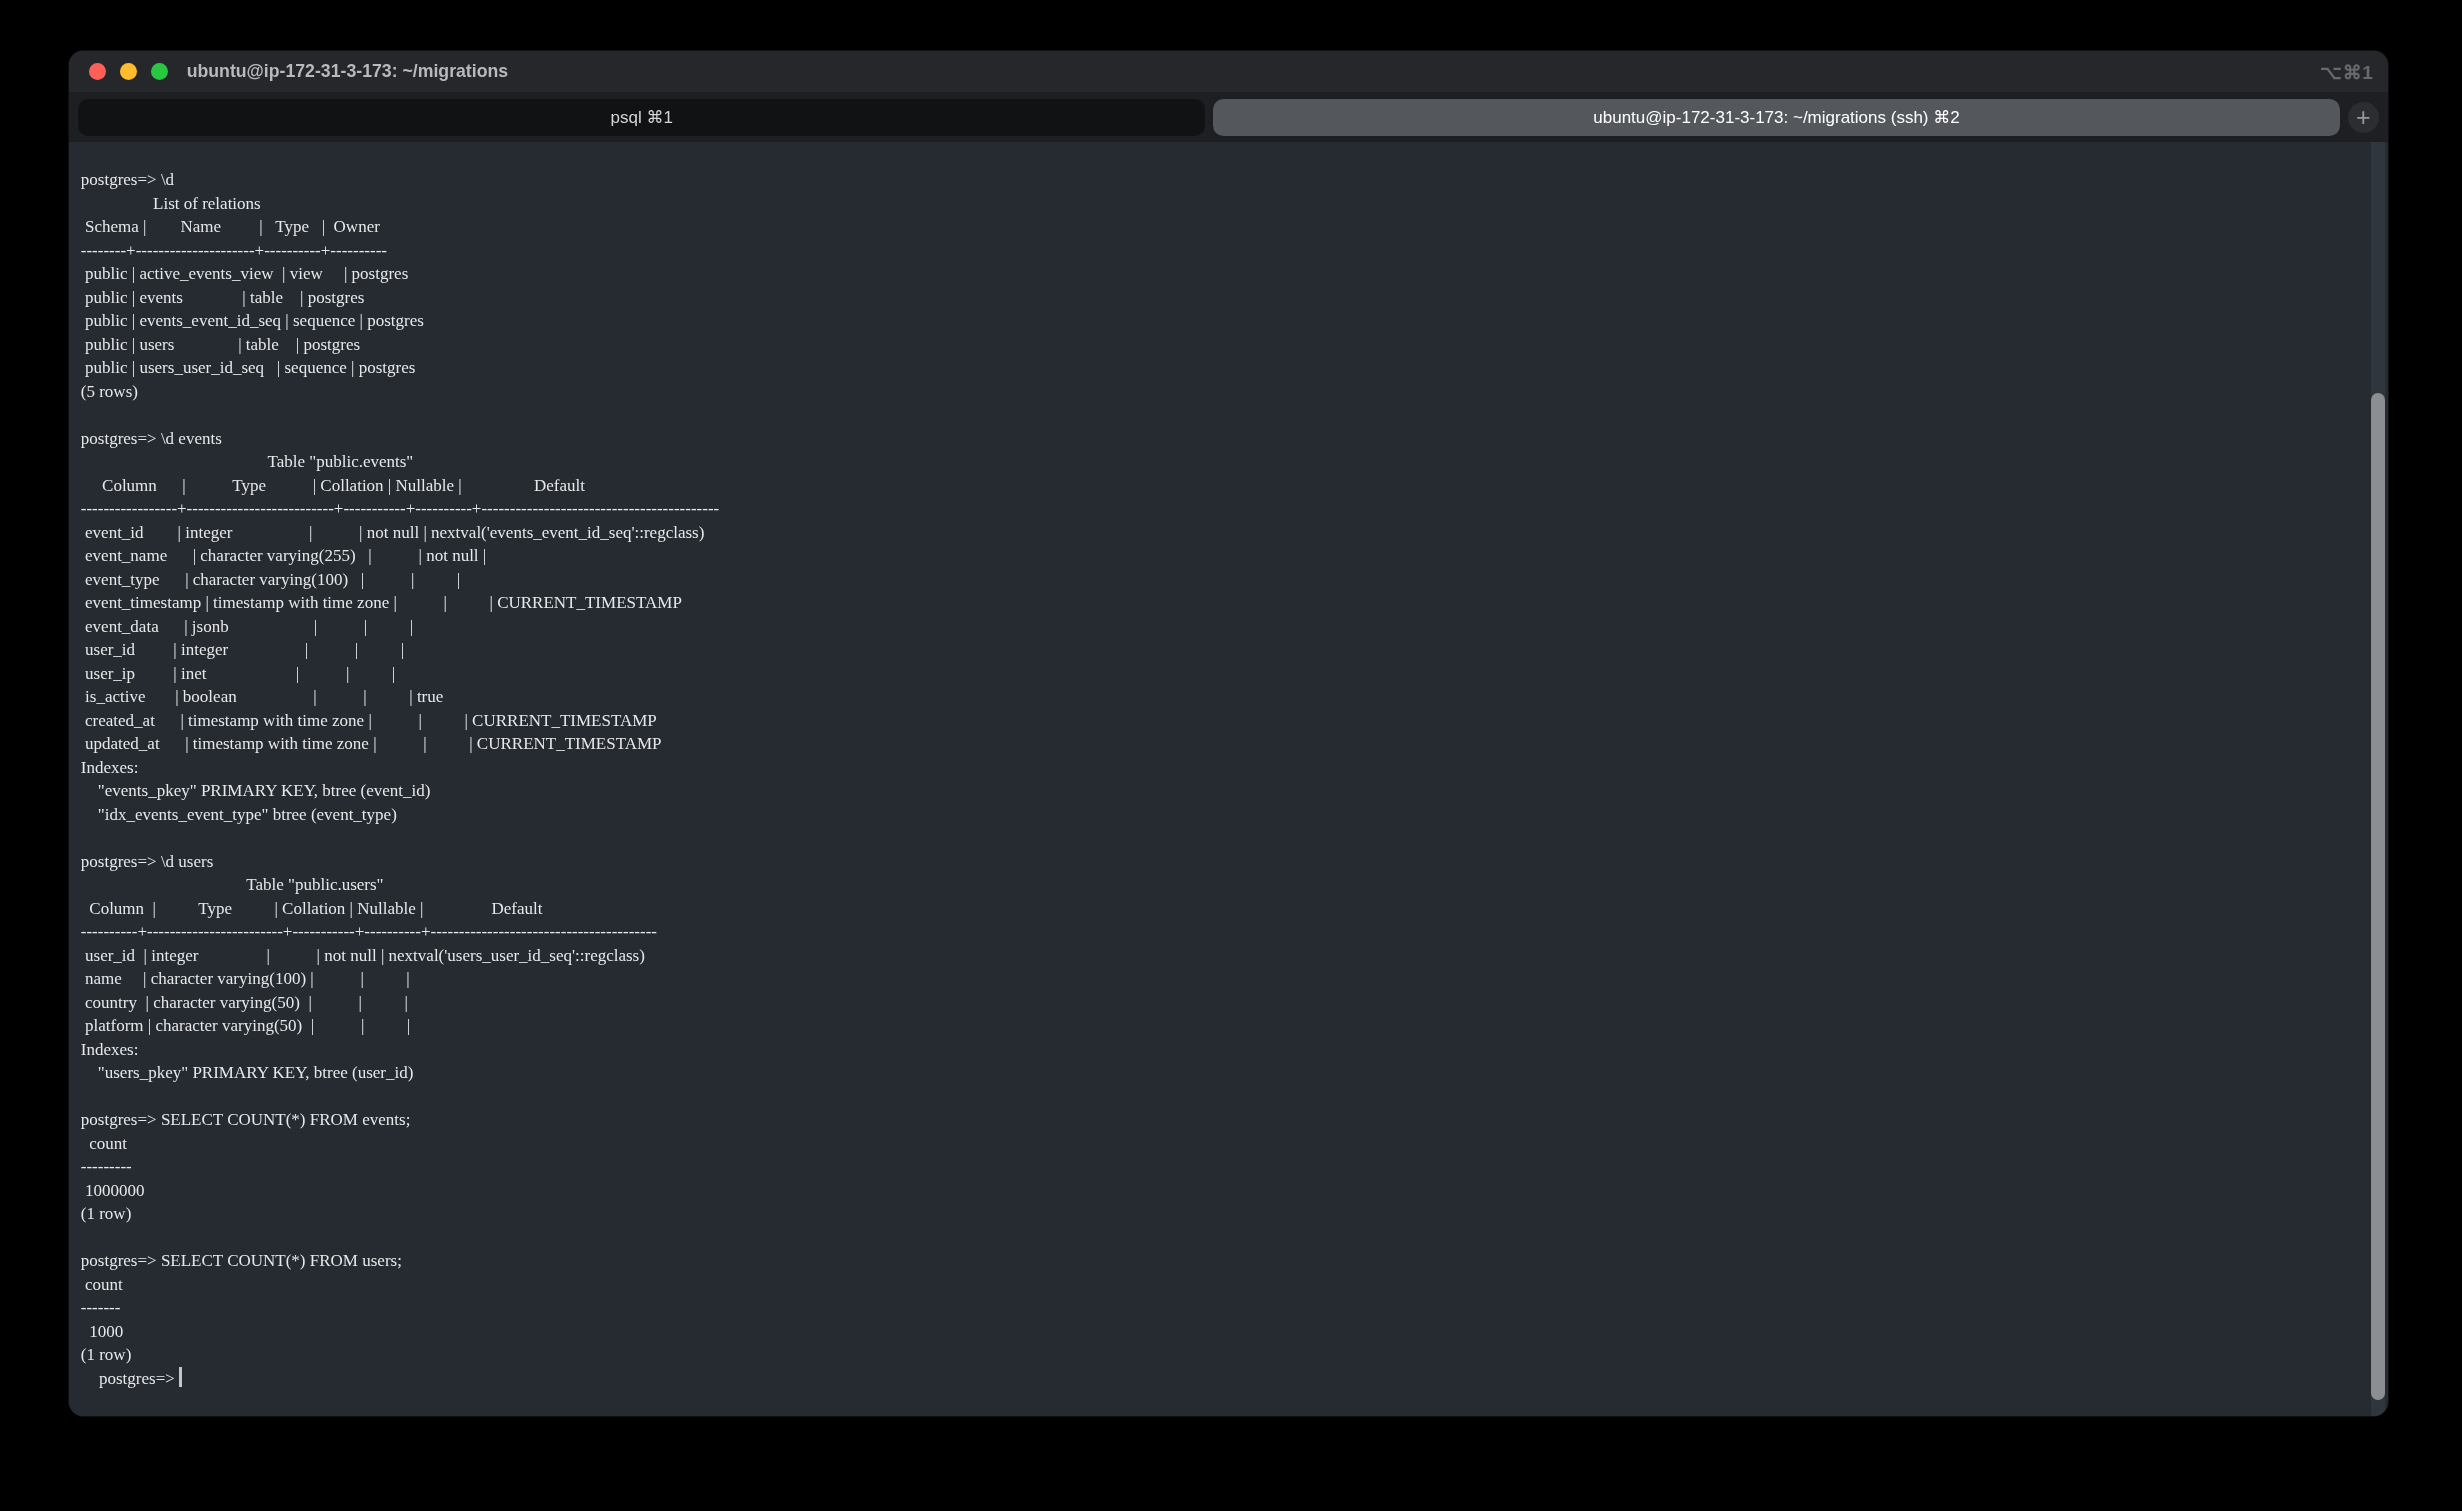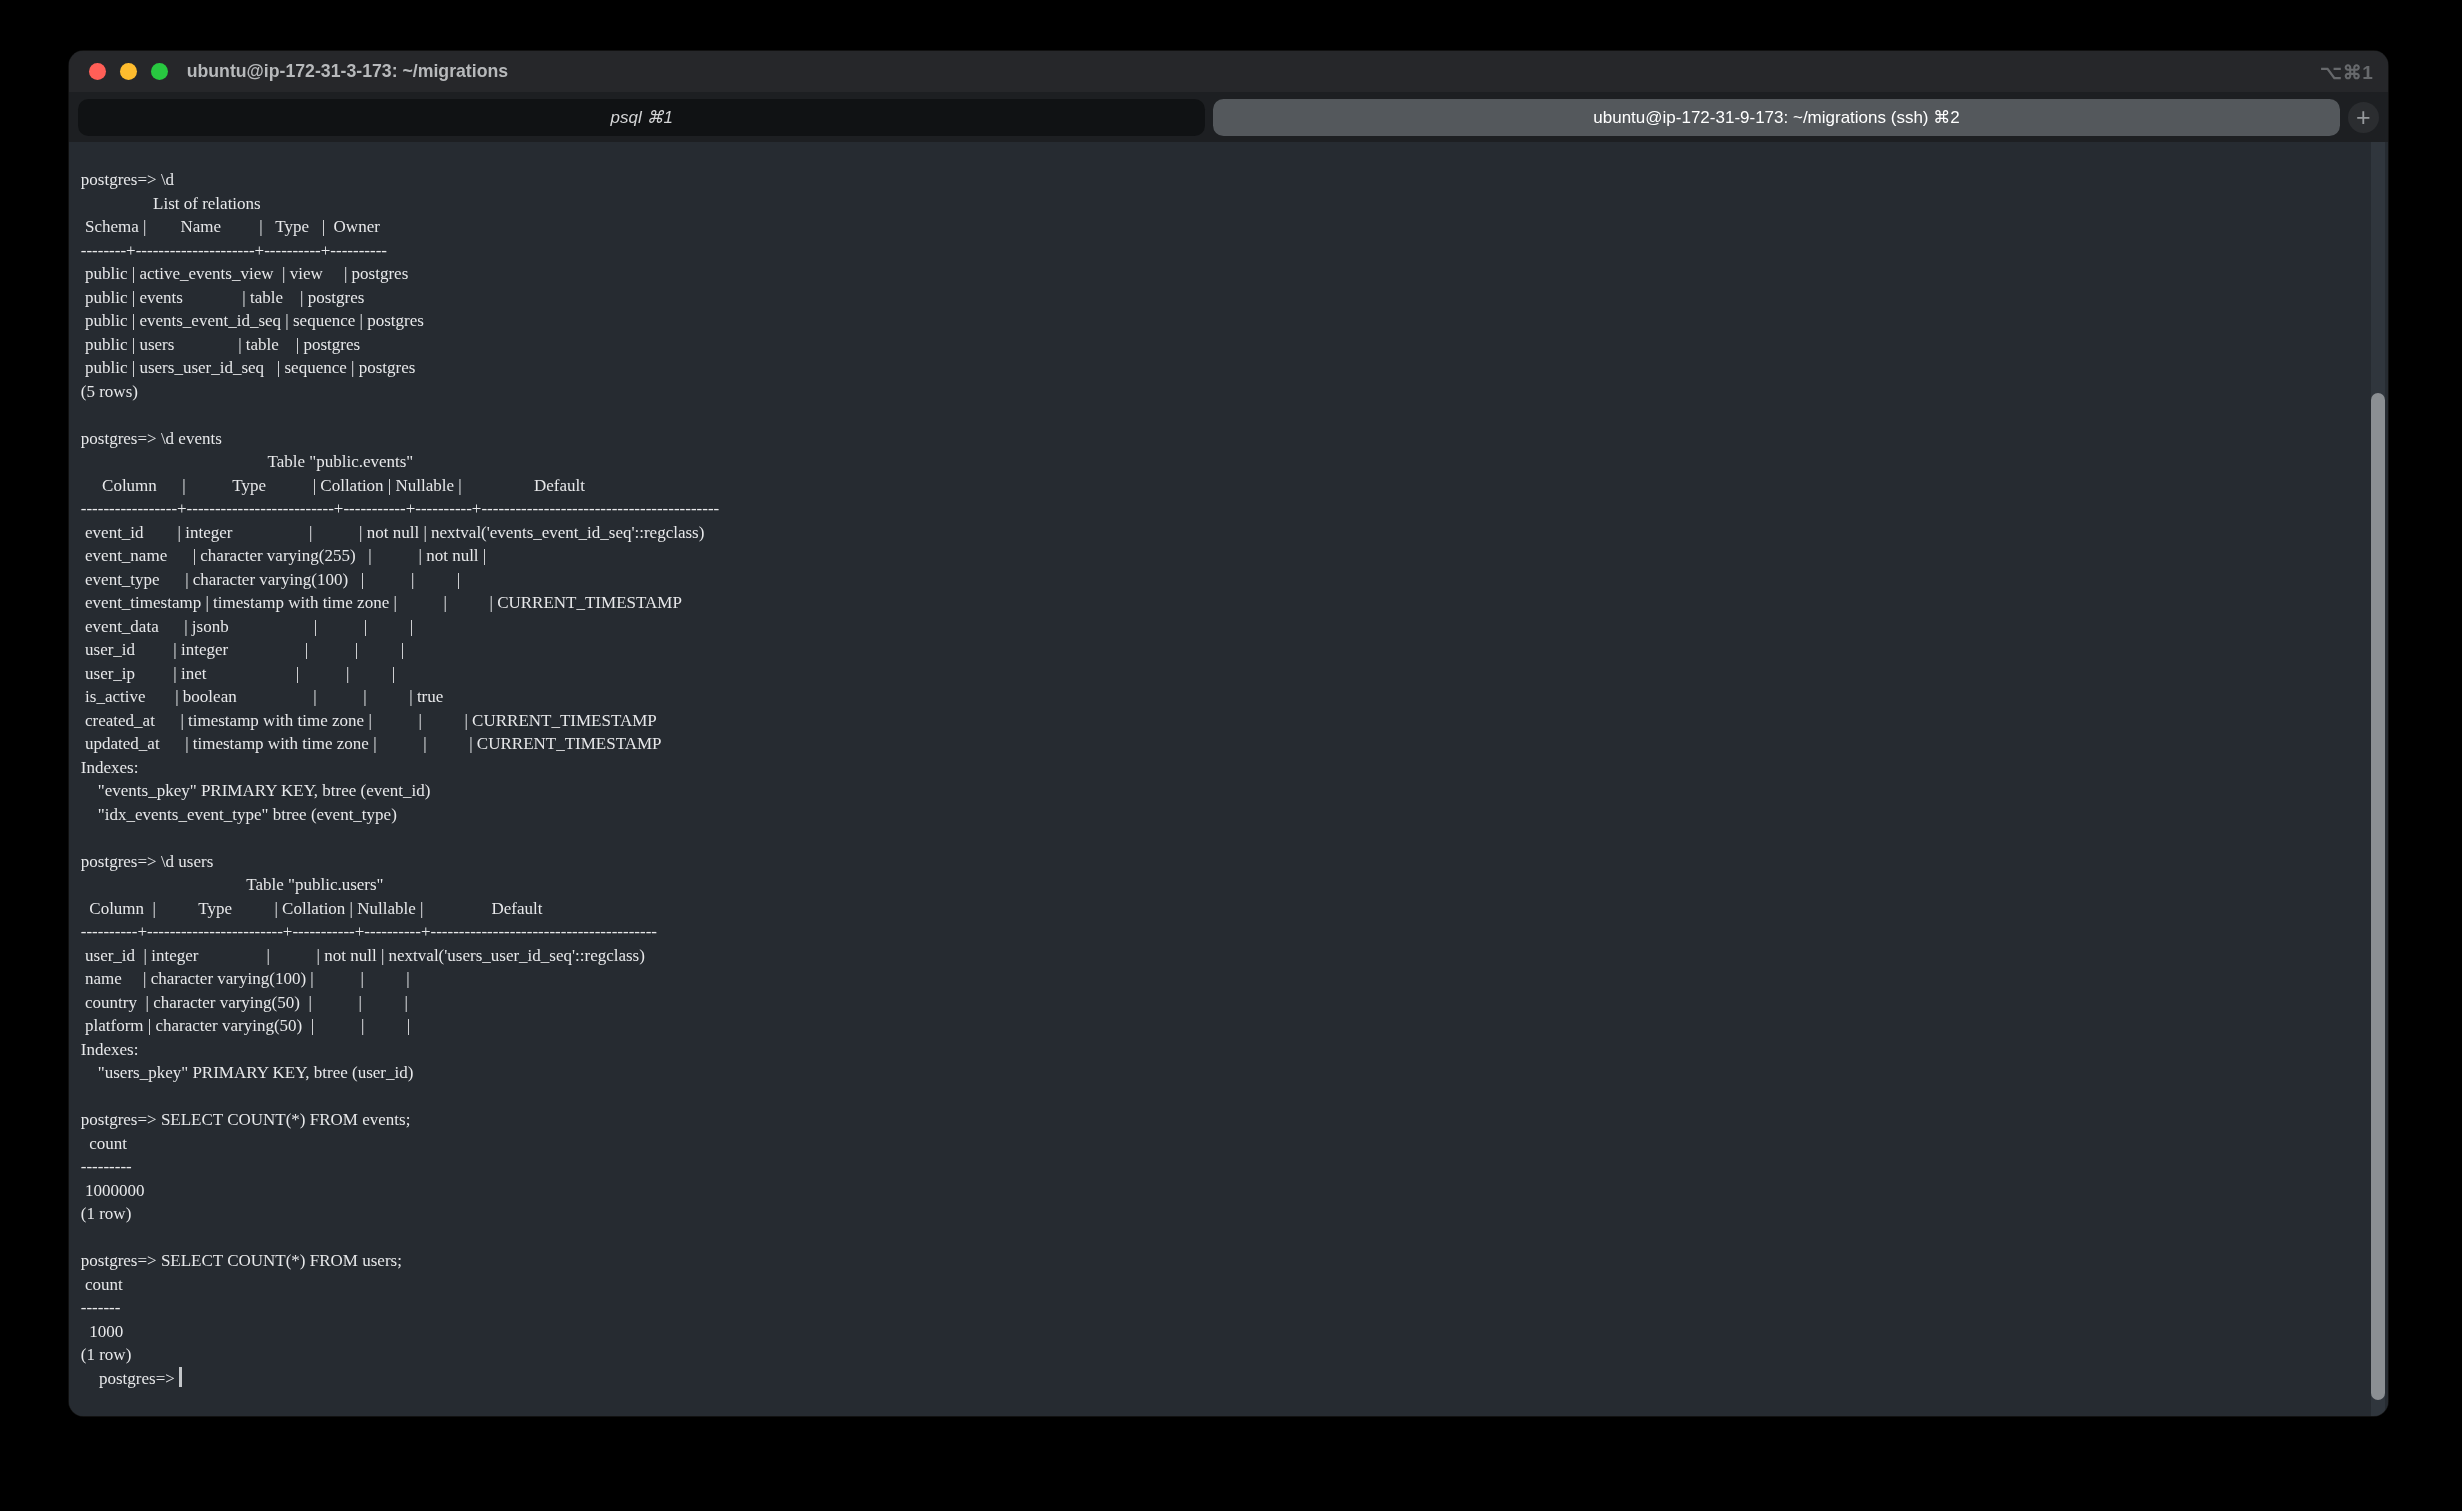--- a/index.html
+++ b/index.html
@@ -23,21 +23,21 @@
           white-space:nowrap;}
   .shortcut{position:absolute;right:14.4px;top:50%;transform:translateY(-50%);
             color:#67696c;font-size:19px;font-weight:600;letter-spacing:0.7px;}
 
   
   .tabbar{height:50px;background:#1d1f22;display:flex;align-items:center;
           padding:0 9.2px;gap:7.8px;flex:0 0 auto;}
   .tab{height:37px;border-radius:10.5px;flex:1 1 0;display:flex;align-items:center;
        justify-content:center;font-size:17px;white-space:nowrap;overflow:hidden;
        cursor:default;}
-  .tab.inactive{background:#101214;color:#d4d5d6;font-style:italic;}
+  .tab.inactive{background:#101214;color:#d4d5d6;}
   .tab.active{background:#54585c;color:#ffffff;}
   .newtab{width:31px;height:31px;border-radius:50%;background:#2b2d30;
           color:#96999c;display:flex;align-items:center;justify-content:center;
           font-size:25px;font-weight:300;flex:0 0 auto;line-height:1;}
 
   
   .term{position:relative;flex:1 1 auto;background:#262b31;overflow:hidden;}
   .term pre, .prompt-line{
        margin:0;font-family:Liberation Serif, serif;font-size:17px;
        line-height:23.5px;color:#e7e8ea;white-space:pre;}
@@ -65,21 +65,21 @@
     </div>
     <div class="wtitle">ubuntu@ip-172-31-3-173: ~/migrations</div>
     <div class="shortcut">⌥⌘1</div>
   </div>
 
   <div class="tabbar">
     <div class="tab inactive">
       <span>psql ⌘1</span>
     </div>
     <div class="tab active">
-      <span>ubuntu@ip-172-31-9-173: ~/migrations (ssh) ⌘2</span>
+      <span>ubuntu@ip-172-31-3-173: ~/migrations (ssh) ⌘2</span>
     </div>
     <div class="newtab">
       <span>+</span>
     </div>
   </div>
 
   <div class="term">
     <pre>postgres=&gt; \d
                  List of relations
  Schema |        Name         |   Type   |  Owner

